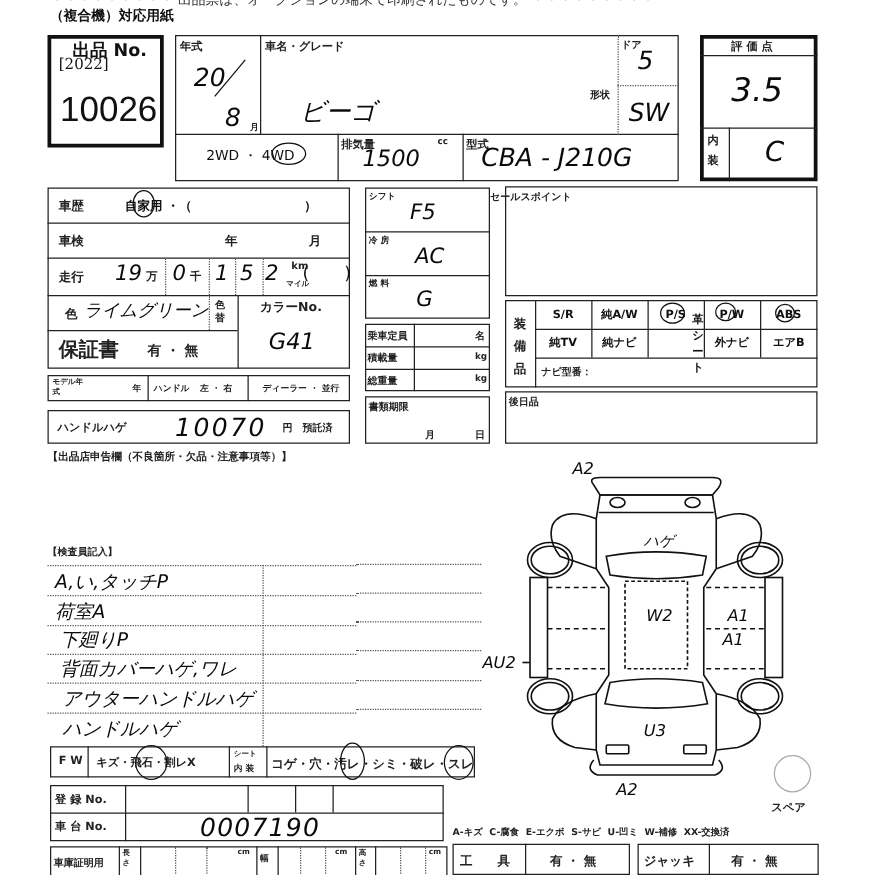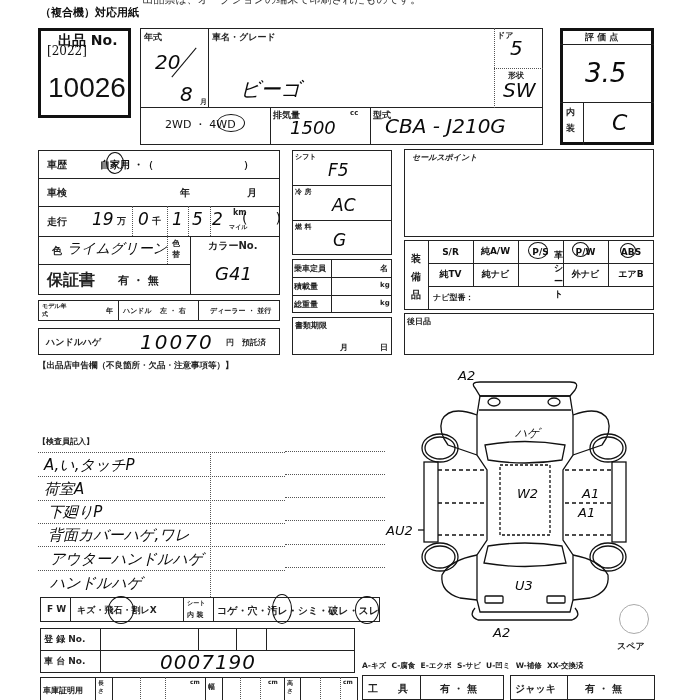--- a/index.html
+++ b/index.html
@@ -38,21 +38,21 @@
 <div class="abs hand" style="left:155px;top:50px;font-size:20px;">20</div>
 <div class="abs" style="left:165px;top:62px;width:38px;border-top:1.5px solid #111;transform:rotate(-50deg);"></div>
 <div class="abs hand" style="left:180px;top:82px;font-size:20px;">8</div>
 <div class="abs lbl" style="left:200px;top:97px;font-size:7px;">月</div>
 
 <div class="abs lbl" style="left:212px;top:31px;">車名・グレード</div>
 <div class="abs hand" style="left:240px;top:76px;font-size:20px;">ビーゴ</div>
 
 <div class="abs lbl" style="left:497px;top:30px;font-size:8px;">ドア</div>
 <div class="abs hand" style="left:510px;top:36px;font-size:20px;">5</div>
-<div class="abs lbl" style="left:508px;top:70px;font-size:8px;">形状</div>
+<div class="abs lbl" style="left:472px;top:70px;font-size:8px;">形状</div>
 <div class="abs hand" style="left:503px;top:78px;font-size:20px;">SW</div>
 
 <div class="vl" style="left:270px;top:107px;height:38px;"></div>
 <div class="vl" style="left:370px;top:107px;height:38px;"></div>
 <div class="abs" style="left:165px;top:117px;font-size:11px;">2WD ・ 4WD</div>
 <div class="circle" style="left:217px;top:114px;width:28px;height:18px;"></div>
 <div class="abs lbl" style="left:273px;top:109px;">排気量</div>
 <div class="abs lbl" style="left:350px;top:109px;font-size:7px;">cc</div>
 <div class="abs hand" style="left:290px;top:117px;font-size:18px;">1500</div>
 <div class="abs lbl" style="left:373px;top:109px;">型式</div>
@@ -143,21 +143,21 @@
 <div class="abs lbl" style="left:380px;top:281px;font-size:7px;">kg</div>
 <div class="abs lbl" style="left:294px;top:299px;font-size:8px;">総重量</div>
 <div class="abs lbl" style="left:380px;top:299px;font-size:7px;">kg</div>
 
 <div class="box" style="left:292px;top:317px;width:100px;height:38px;"></div>
 <div class="abs lbl" style="left:295px;top:320px;font-size:8px;">書類期限</div>
 <div class="abs lbl" style="left:340px;top:342px;font-size:8px;">月</div>
 <div class="abs lbl" style="left:380px;top:342px;font-size:8px;">日</div>
 
 <div class="box" style="left:404px;top:149px;width:250px;height:88px;"></div>
-<div class="abs lbl" style="left:412px;top:152px;font-size:8px;font-style:italic;">セールスポイント</div>
+<div class="abs lbl" style="left:392px;top:152px;font-size:8px;">セールスポイント</div>
 
 <div class="box" style="left:404px;top:240px;width:250px;height:70px;"></div>
 <div class="vl" style="left:428px;top:240px;height:70px;"></div>
 <div class="hl" style="left:428px;top:263px;width:226px;"></div>
 <div class="hl" style="left:428px;top:286px;width:226px;"></div>
 <div class="vl" style="left:473px;top:240px;height:46px;"></div>
 <div class="vl" style="left:518px;top:240px;height:46px;"></div>
 <div class="vl" style="left:563px;top:240px;height:46px;"></div>
 <div class="vl" style="left:608px;top:240px;height:46px;"></div>
 <div class="abs lbl" style="left:411px;top:252px;font-size:10px;">装</div>

